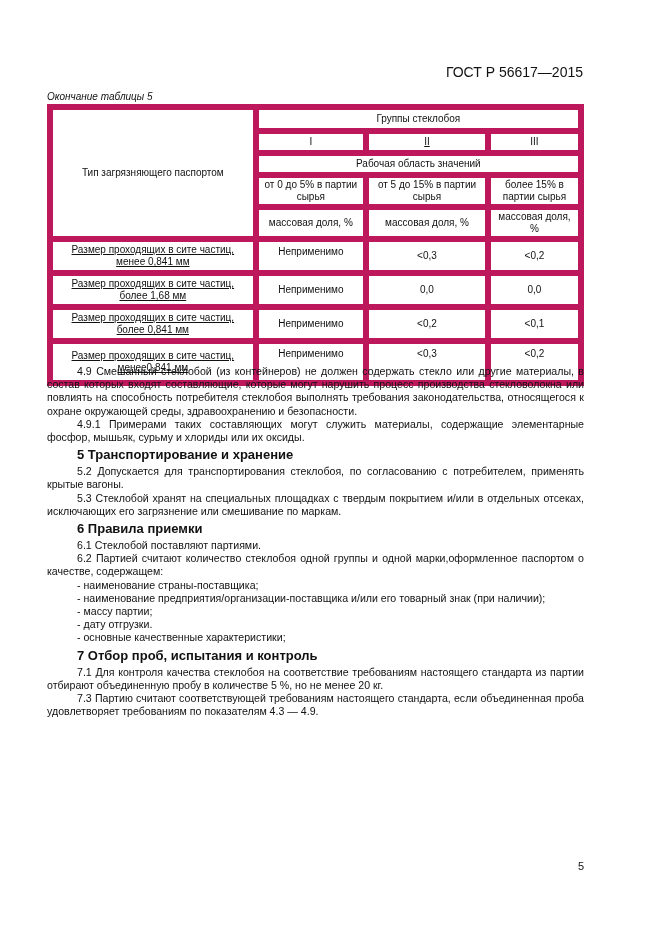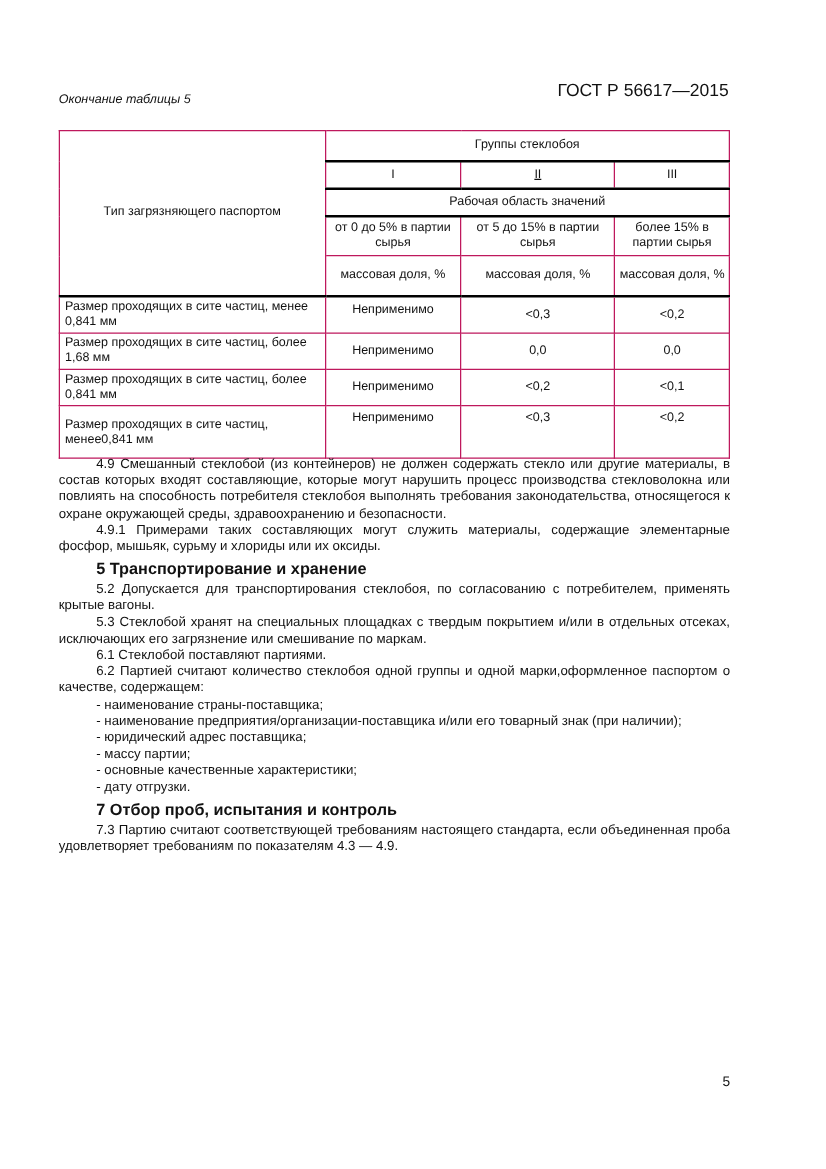--- a/index.html
+++ b/index.html
@@ -1,24 +1,24 @@
 <!DOCTYPE html>
 <html><head>
   <meta charset="utf-8">
   <style>
     html, body { margin: 0; padding: 0; background: #ffffff; }
     body { width: 661px; height: 935px; position: relative; overflow: hidden;
            font-family: "Liberation Sans", sans-serif; color: #111; }
     .header-code { position: absolute; right: 78px; top: 64px; font-size: 14px; font-weight: normal; }
-    .table-caption { position: absolute; left: 47px; top: 74px; font-size: 10px; font-style: italic; }
+    .table-caption { position: absolute; left: 47px; top: 91px; font-size: 10px; font-style: italic; }
     table.t5 { position: absolute; left: 47px; top: 104px; width: 537px; border-collapse: collapse;
                font-size: 10px; line-height: 12px; }
-    table.t5 td { border: 1px solid #be185d; text-align: center; vertical-align: middle; padding: 1px 3px; }
+    table.t5 td { border: 6px solid #be185d; text-align: center; vertical-align: middle; padding: 1px 3px; }
     table.t5 td.thick-b { border-bottom: 2px solid #000; }
-    table.t5 td.rowlabel { text-align: left; padding: 2px 4px; }
+    table.t5 td.rowlabel { text-align: center; padding: 2px 4px; text-decoration: underline; }
     table.t5 td.top { vertical-align: top; padding-top: 4px; }
     .c0 { width: 207px; } .c1 { width: 102px; } .c2 { width: 117px; text-decoration: underline; } .c3 { width: 85px; }
     .body-text { position: absolute; left: 47px; top: 365px; width: 537px; font-size: 10.6px; line-height: 13.2px; }
     .body-text p { margin: 0; text-align: justify; text-indent: 30px; }
     .body-text p.li { text-indent: 0; padding-left: 30px; }
     .body-text h2 { margin: 3px 0 2px 30px; font-size: 13px; font-weight: bold; line-height: 16px; }
     .page-num { position: absolute; left: 578px; top: 860px; font-size: 11px; }
   </style>
 </head>
 <body>
@@ -78,26 +78,27 @@
   </table>
 
 <div class="body-text">
   <p>4.9 Смешанный стеклобой (из контейнеров) не должен содержать стекло или другие материалы, в состав которых входят составляющие, которые могут нарушить процесс производства стекловолокна или повлиять на способность потребителя стеклобоя выполнять требования законодательства, относящегося к охране окружающей среды, здравоохранению и безопасности.</p>
   <p>4.9.1 Примерами таких составляющих могут служить материалы, содержащие элементарные фосфор, мышьяк, сурьму и хлориды или их оксиды.</p>
 
   <h2>5 Транспортирование и хранение</h2>
   <p>5.2 Допускается для транспортирования стеклобоя, по согласованию с потребителем, применять крытые вагоны.</p>
   <p>5.3 Стеклобой хранят на специальных площадках с твердым покрытием и/или в отдельных отсеках, исключающих его загрязнение или смешивание по маркам.</p>
 
+  <h2>6 Правила приемки</h2>
   <p>6.1 Стеклобой поставляют партиями.</p>
   <p>6.2 Партией считают количество стеклобоя одной группы и одной марки,оформленное паспортом о качестве, содержащем:</p>
   <p class="li">- наименование страны-поставщика;</p>
   <p class="li">- наименование предприятия/организации-поставщика и/или его товарный знак (при наличии);</p>
-  <p class="li">- юридический адрес поставщика;</p>
   <p class="li">- массу партии;</p>
+  <p class="li">- дату отгрузки.</p>
   <p class="li">- основные качественные характеристики;</p>
-  <p class="li">- дату отгрузки.</p>
 
   <h2>7 Отбор проб, испытания и контроль</h2>
+  <p>7.1 Для контроля качества стеклобоя на соответствие требованиям настоящего стандарта из партии отбирают объединенную пробу в количестве 5 %, но не менее 20 кг.</p>
   <p>7.3 Партию считают соответствующей требованиям настоящего стандарта, если объединенная проба удовлетворяет требованиям по показателям 4.3 — 4.9.</p>
 </div>
 
 <div class="page-num">5</div>
 
 </body></html>

